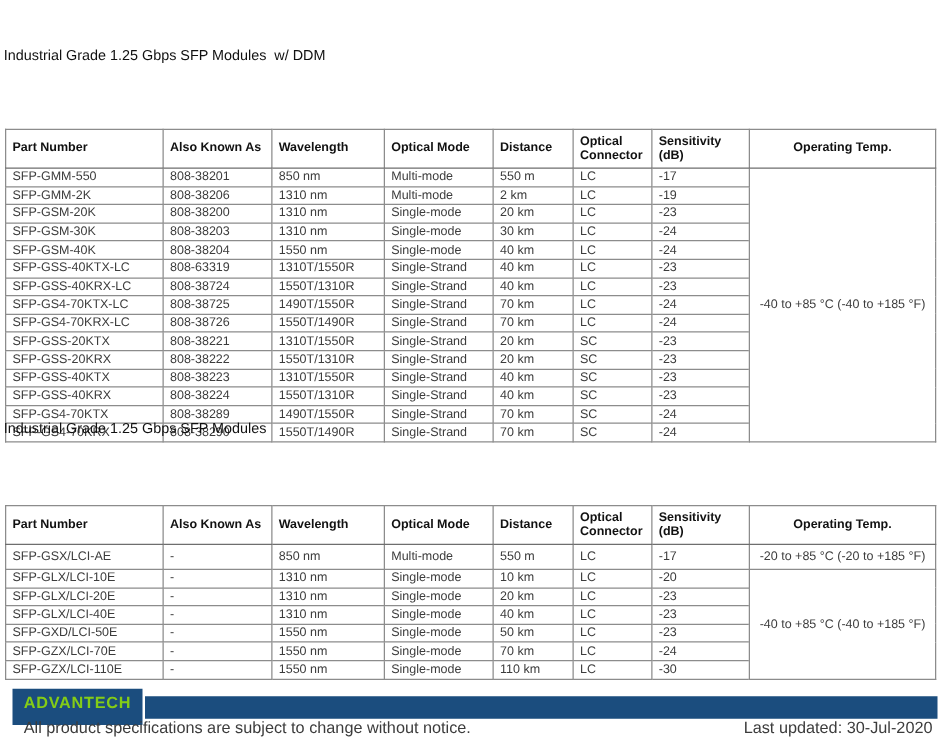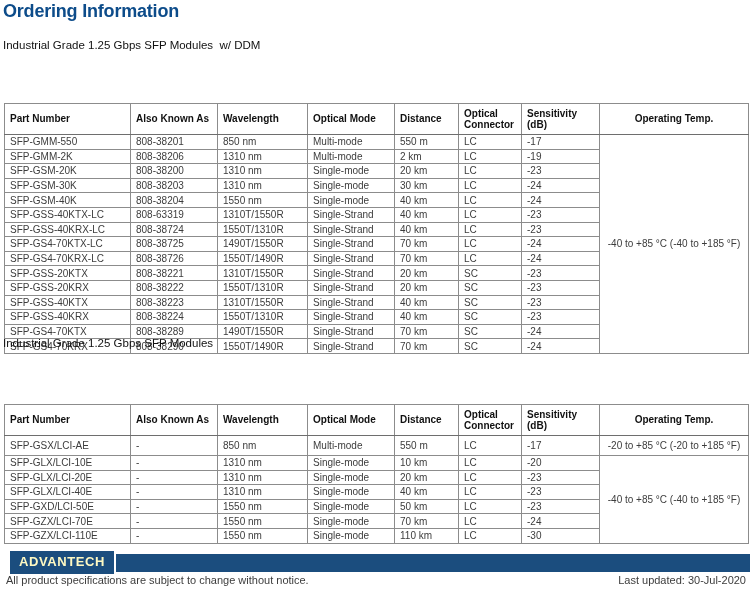--- a/index.html
+++ b/index.html
@@ -56,42 +56,41 @@
   thead th.center { text-align: center; padding-left: 0; }
   tbody td { height: 14.6px; color: #3c3c3c; }
   td.temp-cell { text-align: center; padding: 4px 2px; }
 
   
   .logo-row {
     position: absolute; top: 551px; left: 10px; right: 0;
     display: flex; align-items: center;
   }
   .logo {
-    background: #1b4d7e; color: #fef9c3;
+    background: #1b4d7e; color: #84cc16;
     font-size: 13px; font-weight: 800; letter-spacing: 0.6px;
-    height: 23px; line-height: 21px; padding: 0 9px;
+    height: 29px; line-height: 21px; padding: 0 9px;
     flex: 0 0 auto;
   }
   .footer-bar {
     margin-left: 2px;
     background: #1b4d7e;
     height: 18px; flex: 1 1 auto;
   }
   .foot-text {
-    position: absolute; top: 574px; left: 6px; right: 4px;
+    position: absolute; top: 574px; left: 19px; right: 4px;
     display: flex; justify-content: space-between;
-    font-size: 11px; color: #3c3c3c;
+    font-size: 13px; color: #3c3c3c;
   }
 </style>
 </head>
 <body>
 
 <div class="page">
 
-  <h1 class="page-title">Ordering Information</h1>
 
   <h2 class="table-title" id="title-1">Industrial Grade 1.25 Gbps SFP Modules  w/ DDM</h2>
   <table id="table-1">
     <colgroup>
       <col style="width:126px">
         <col style="width:87px">
         <col style="width:90px">
         <col style="width:87px">
       <col style="width:64px">
         <col style="width:63px">

